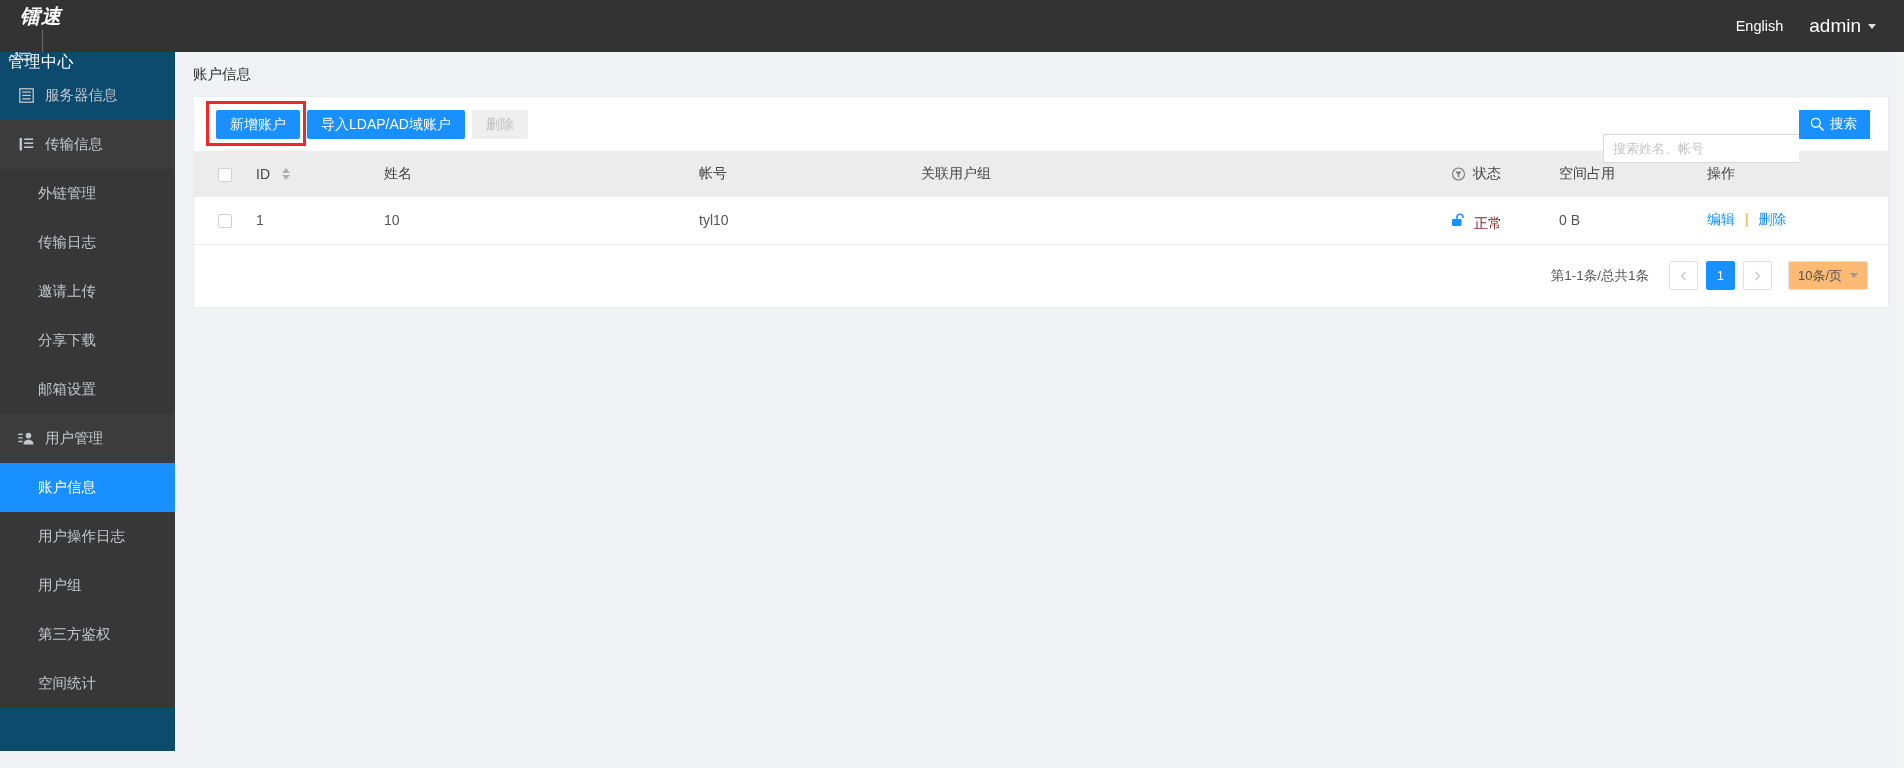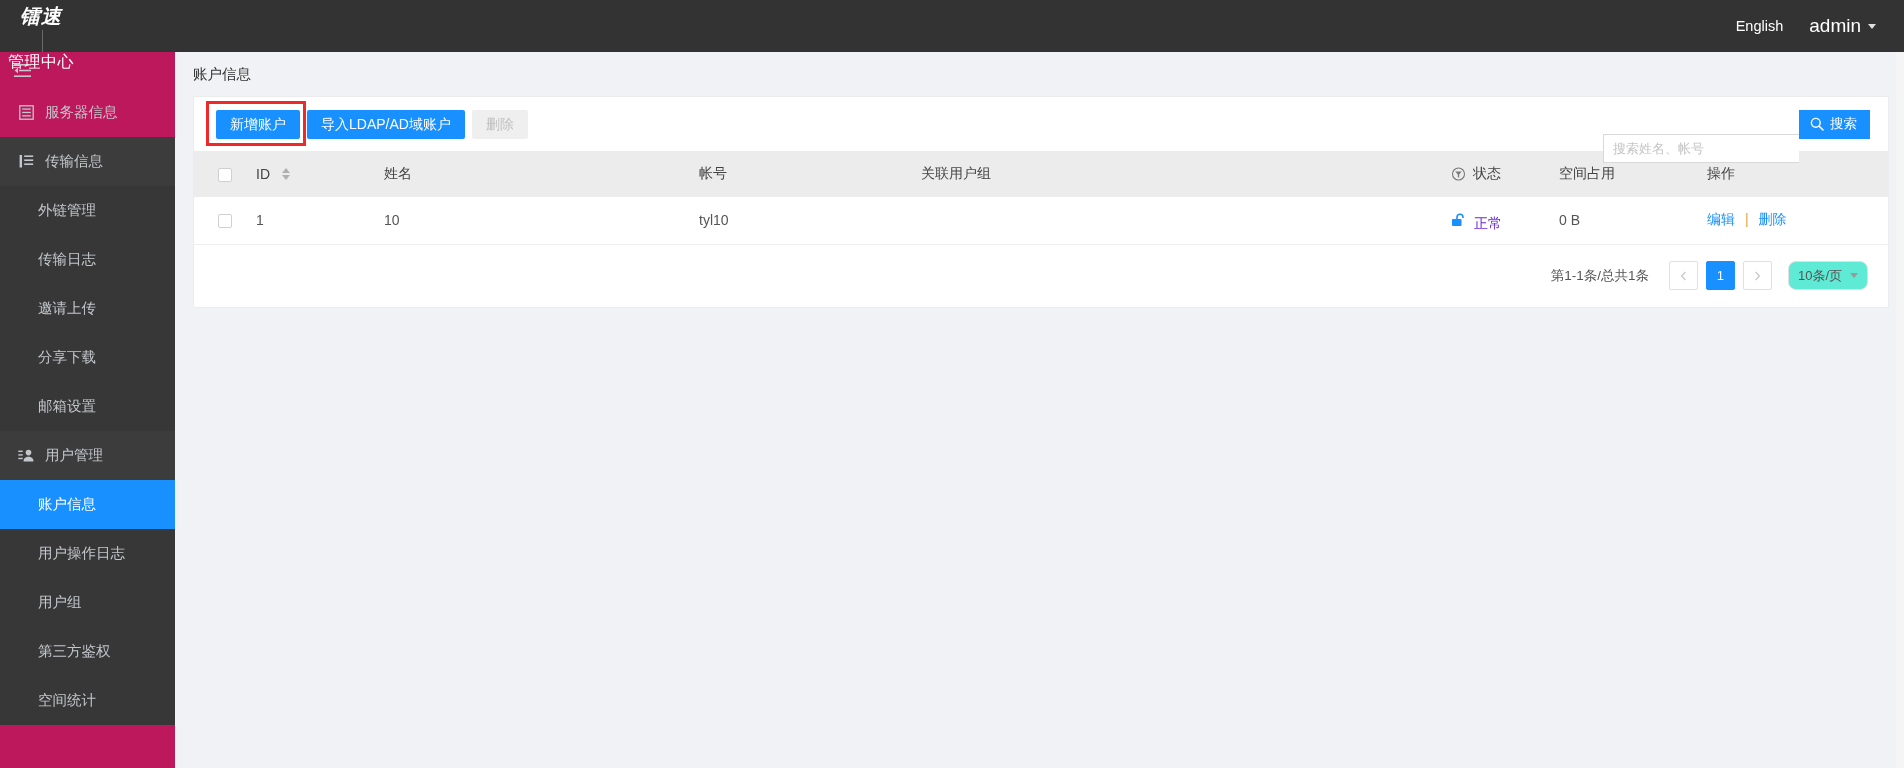--- a/index.html
+++ b/index.html
@@ -41,23 +41,23 @@
   .caret-down {
     display: inline-block; width: 0; height: 0;
     border-left: 4.5px solid transparent;
     border-right: 4.5px solid transparent;
     border-top: 5px solid #ffffff;
     opacity: .85;
   }
 
   
   .sidebar {
-    position: absolute; top: 52px; left: 0;
+    position: absolute; top: 35px; left: 0;
     width: 211px; height: 716px;
-    background: #be185d;
+    background: #0c4a6e;
     overflow: hidden;
   }
   .collapse-row {
     height: 36px; display: flex; align-items: center;
     padding-left: 14px; cursor: pointer;
   }
   .menu-item {
     height: 49px; display: flex; align-items: center;
     padding-left: 17px; cursor: pointer;
     color: #c3c6cb; font-size: 14.5px;
@@ -185,45 +185,45 @@
     border-left: 4px solid transparent;
     border-right: 4px solid transparent;
   }
   .sorter i.up { border-bottom: 5px solid #b0b0b0; }
   .sorter i.dn { border-top: 5px solid #b0b0b0; }
 
   .th-inner { display: flex; align-items: center; gap: 7px; }
   .filter-ic { width: 15px; height: 15px; flex: none; color: #7a7a7a; }
 
   .state-cell { display: flex; align-items: center; gap: 8px; }
-  .state-text { color: #6d28d9; margin-top: 8px; }
+  .state-text { color: #7f1d1d; margin-top: 8px; }
   .lock-ic { width: 15px; height: 14px; flex: none; }
 
   .op-link { color: #1890ff; cursor: pointer; }
   .op-sep { color: #e8a33d; margin: 0 6px; }
 
   
   .pager {
     height: 62px; display: flex; align-items: center;
     justify-content: flex-end; padding-right: 20px; gap: 8px;
   }
   .pg-total { font-size: 13.5px; color: #555555; margin-right: 12px; }
   .pg-btn {
     width: 29px; height: 29px; border: 1px solid #e0e0e0;
     background: #ffffff; border-radius: 2px;
     display: flex; align-items: center; justify-content: center;
     font-size: 13px; color: #c8c8c8; cursor: pointer;
   }
   .pg-btn.num { color: #555555; }
   .pg-btn.num.active { background: #1890ff; border-color: #1890ff; color: #ffffff; }
   .pg-size {
-    height: 29px; border: 1px solid #e0e0e0; border-radius: 8px;
+    height: 29px; border: 1px solid #e0e0e0; border-radius: 2px;
     display: flex; align-items: center; gap: 8px;
     padding: 0 9px; font-size: 13px; color: #555555;
-    cursor: pointer; margin-left: 8px; background: #5eead4;
+    cursor: pointer; margin-left: 8px; background: #fdba74;
   }
   .caret-sm {
     width: 0; height: 0;
     border-left: 4px solid transparent;
     border-right: 4px solid transparent;
     border-top: 5px solid #9a9a9a;
   }
 
   .scrollbar-v {
     position: absolute; top: 52px; right: 0;

